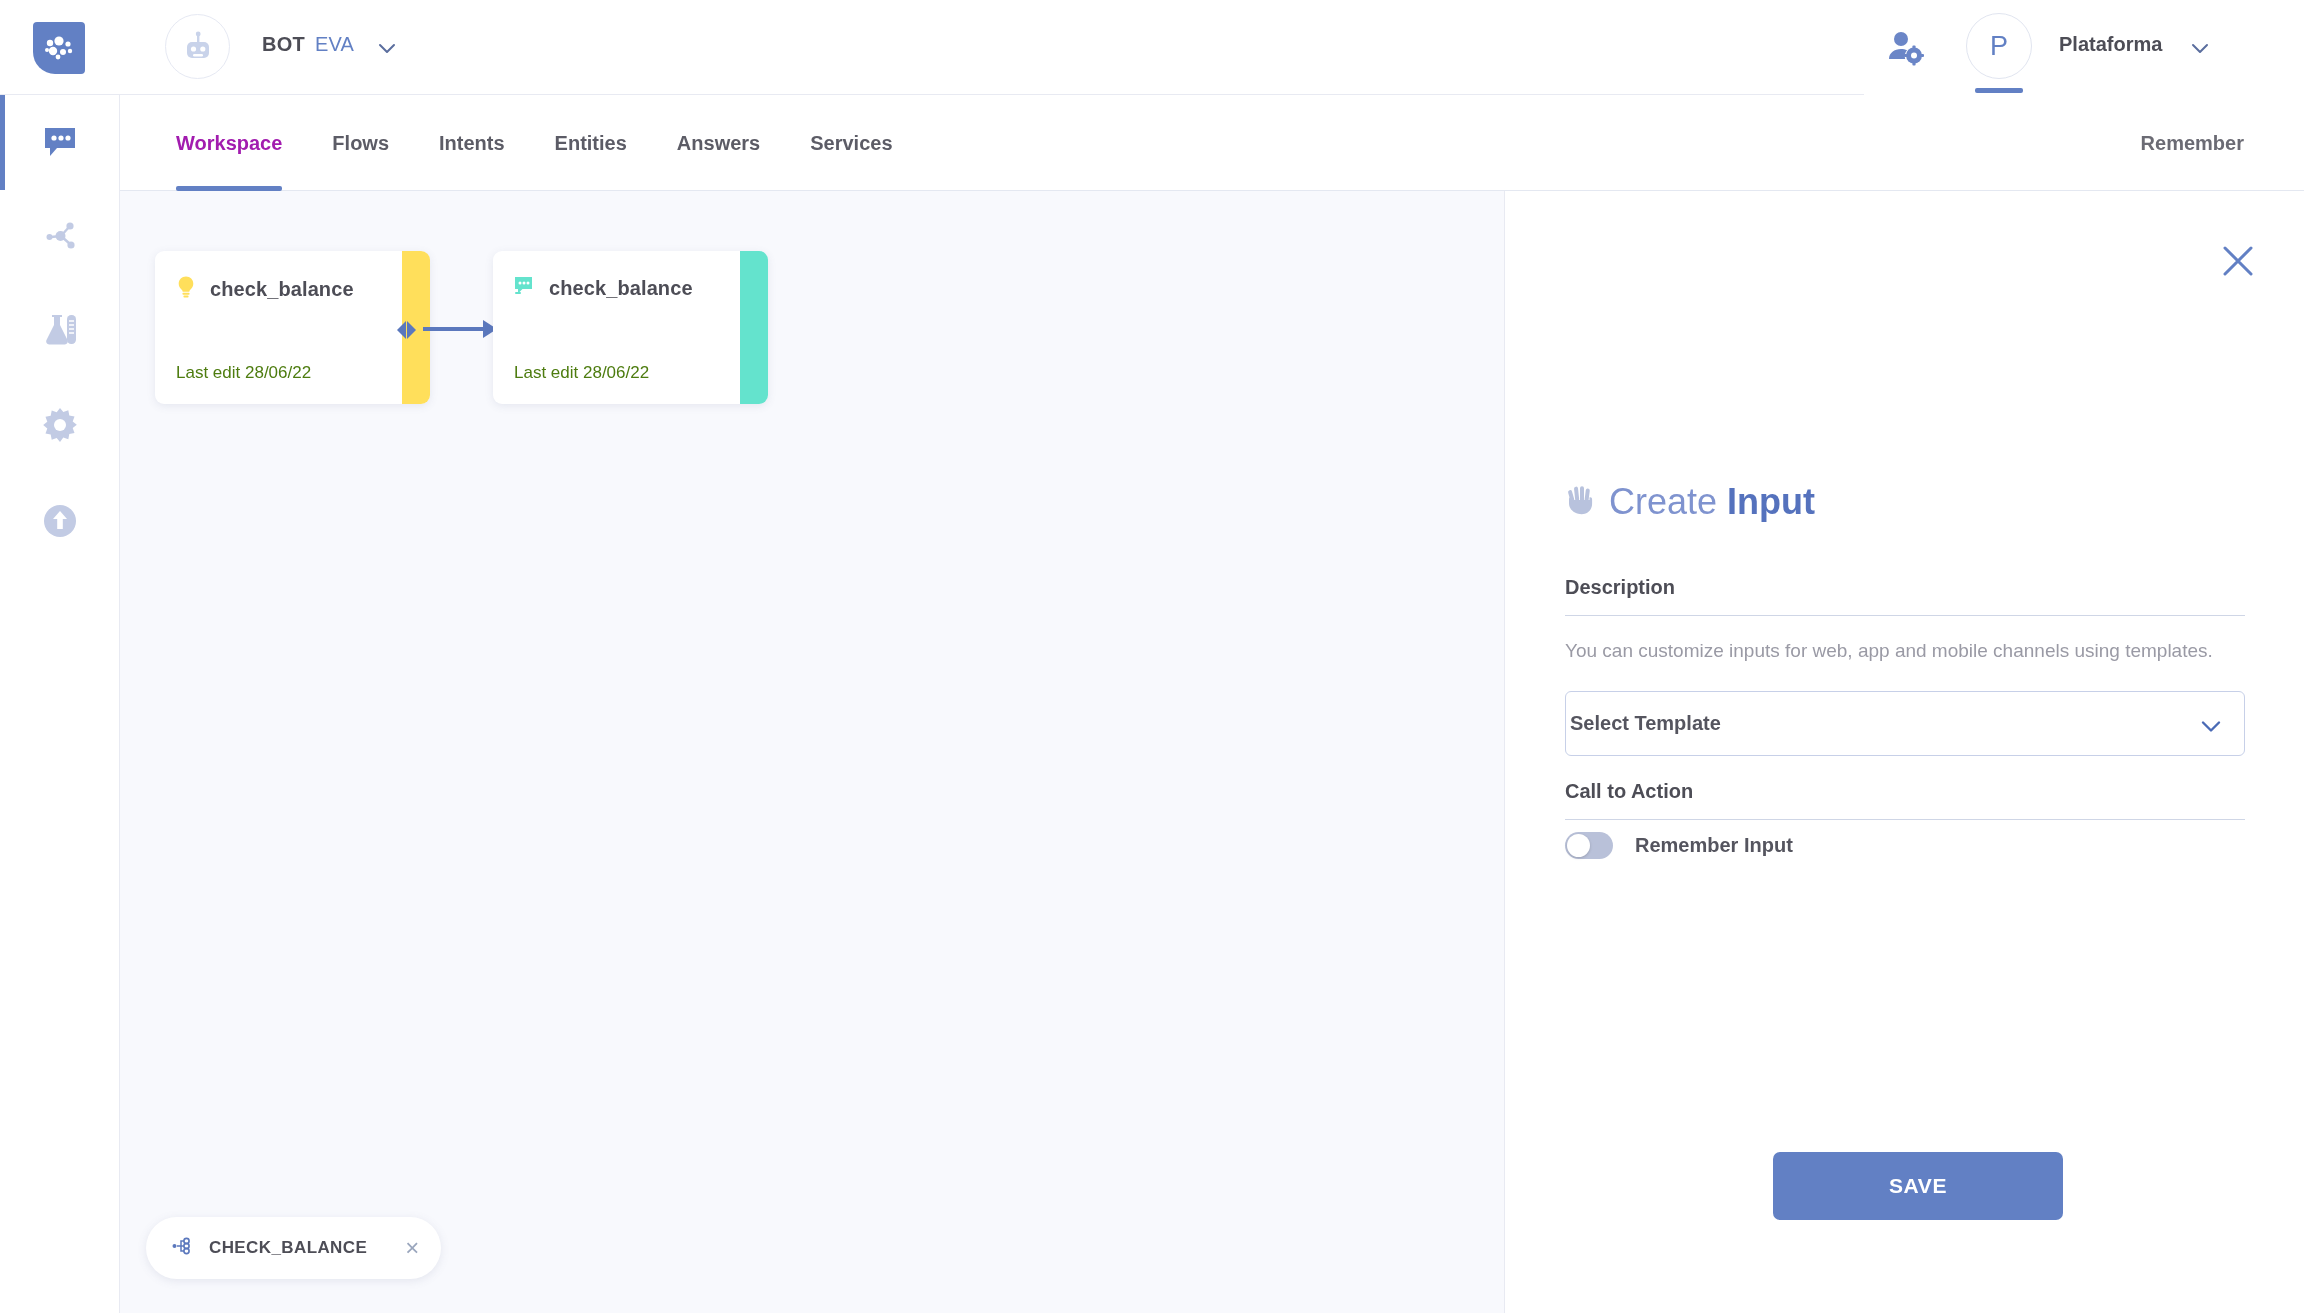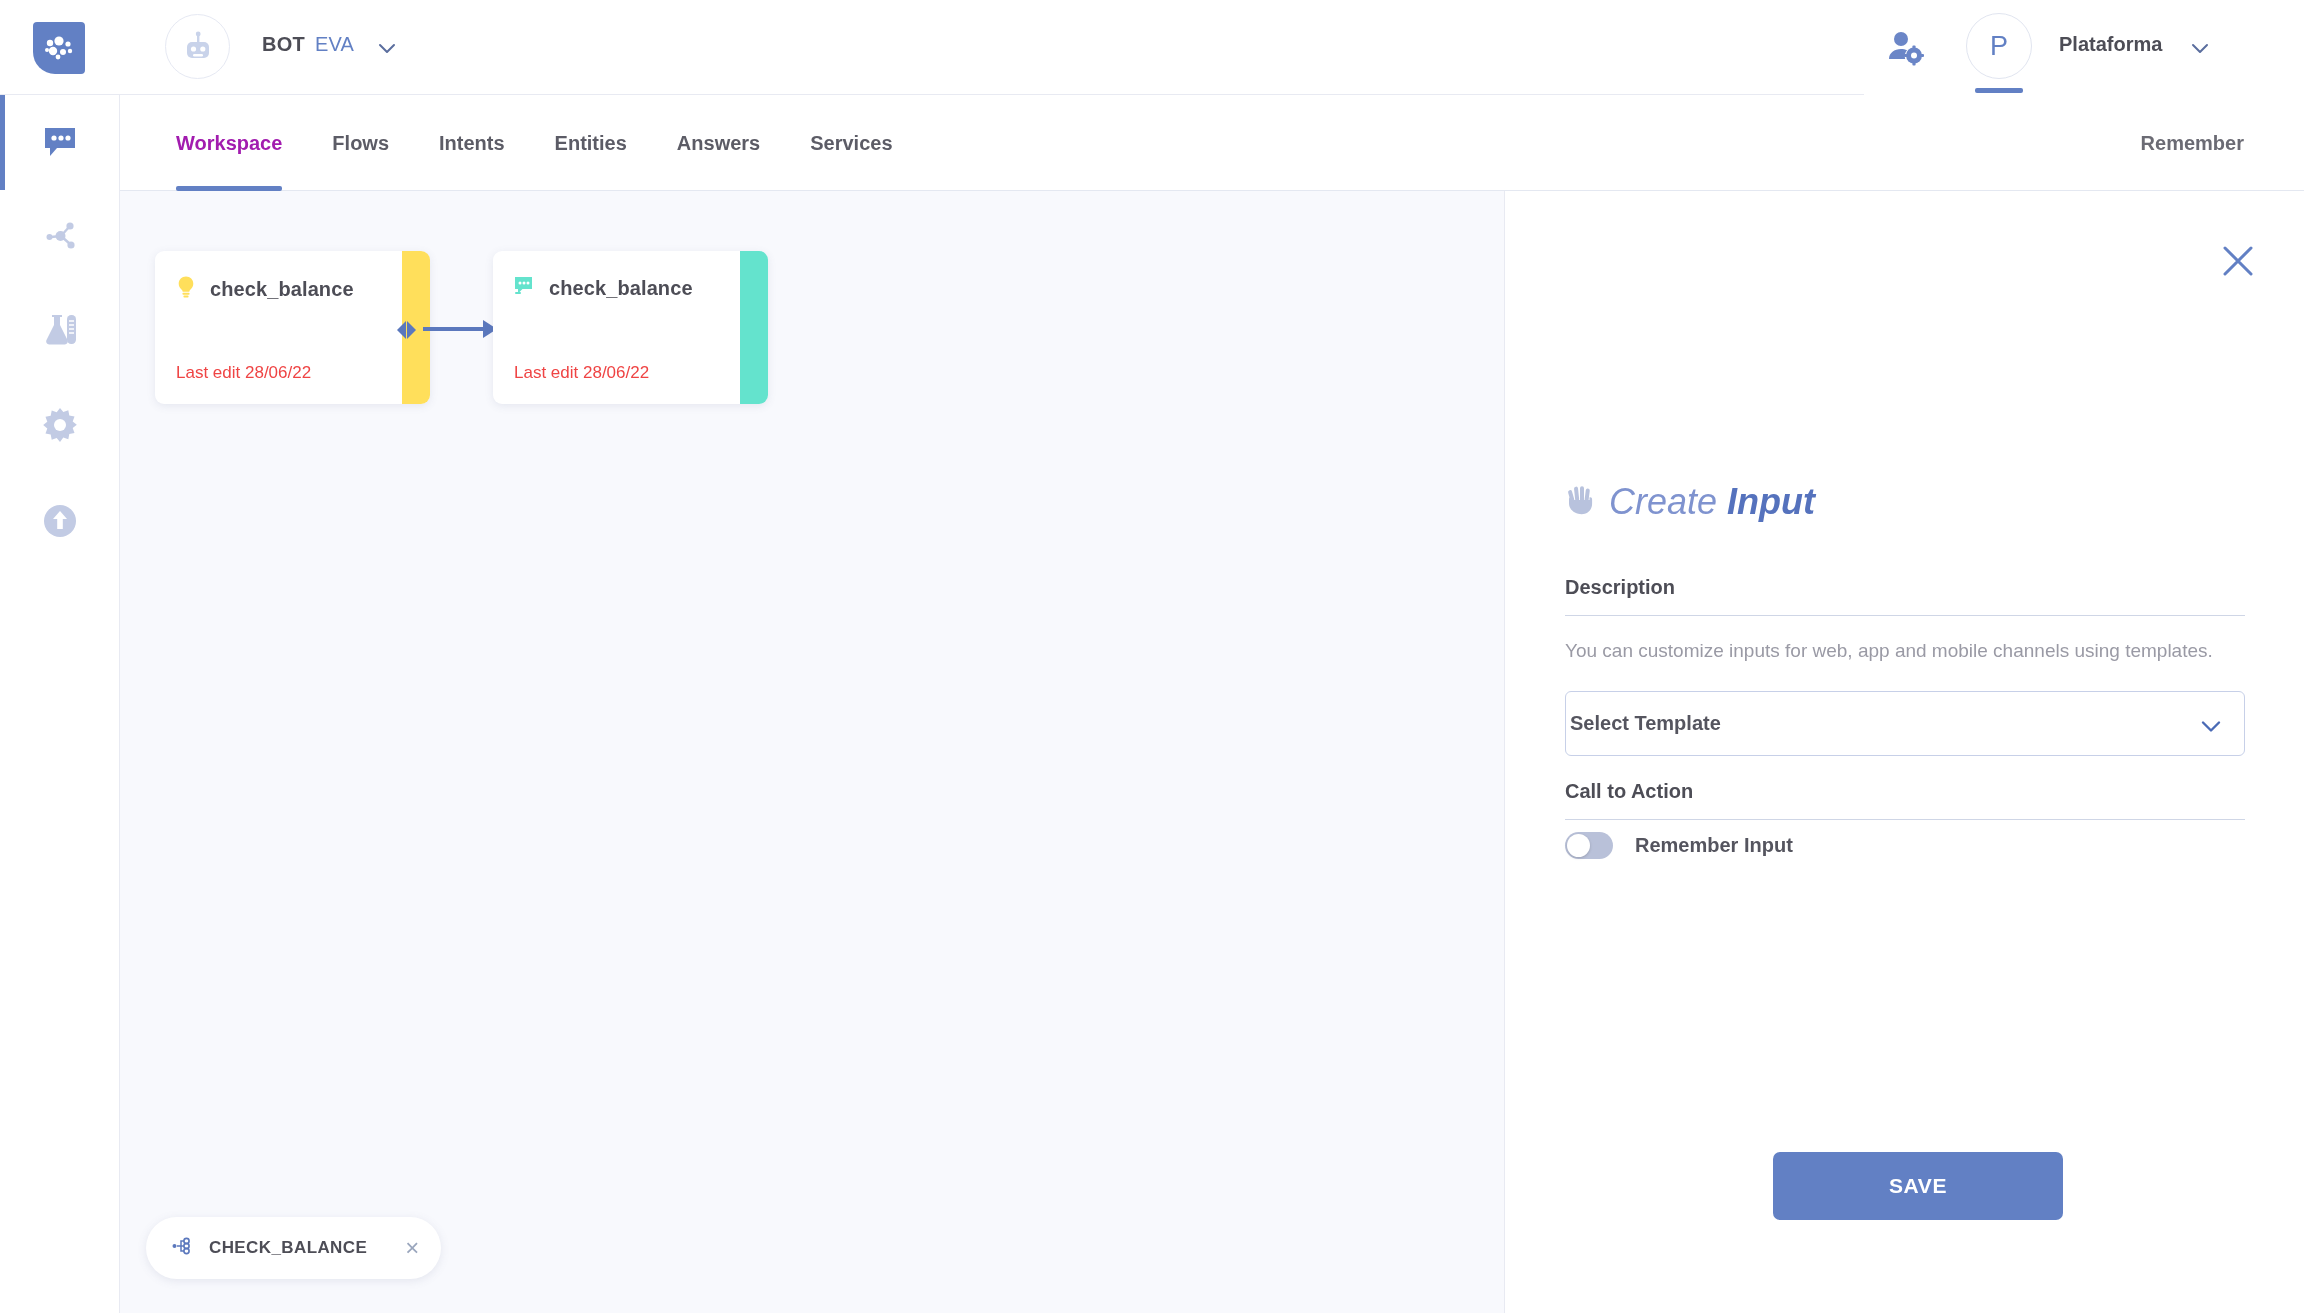--- a/index.html
+++ b/index.html
@@ -130,21 +130,21 @@
   .node-head {
     position: absolute; left: 20px; top: 24px;
     display: flex; align-items: center;
   }
   .node-title {
     font-size: 20px; font-weight: 700; color: #4d4d56;
     margin-left: 13px; letter-spacing: .1px;
   }
   .node-foot {
     position: absolute; left: 21px; bottom: 21px;
-    font-size: 17px; color: #ef4444;
+    font-size: 17px; color: #4d7c0f;
   }
 
   .node-intent { left: 35px; top: 60px; width: 275px; }
   .node-intent .node-edgebar { background: #ffdf5b; }
   .node-answer { left: 373px; top: 60px; width: 275px; }
   .node-answer .node-edgebar { background: #64e3cd; }
 
   .connector-handle {
     position: absolute; left: 272px; top: 128px;
     width: 28px; height: 22px;
@@ -187,21 +187,21 @@
     width: 800px; height: 1122px;
     background: #ffffff;
     border-left: 1px solid #e8eaf2;
   }
   .panel-close {
     position: absolute; right: 48px; top: 52px;
     width: 36px; height: 36px; cursor: pointer;
   }
   .panel-title {
     position: absolute; left: 60px; top: 290px;
-    display: flex; align-items: center; font-style: italic;
+    display: flex; align-items: center;
   }
   .panel-title-text { font-size: 36px; color: #7f93cf; font-weight: 400; margin-left: 14px; }
   .panel-title-text b { color: #5572bd; font-weight: 700; }
 
   .field-label {
     font-size: 20px; font-weight: 700; color: #4d4d56;
   }
   .underline-field {
     position: absolute; left: 60px; width: 680px;
   }

